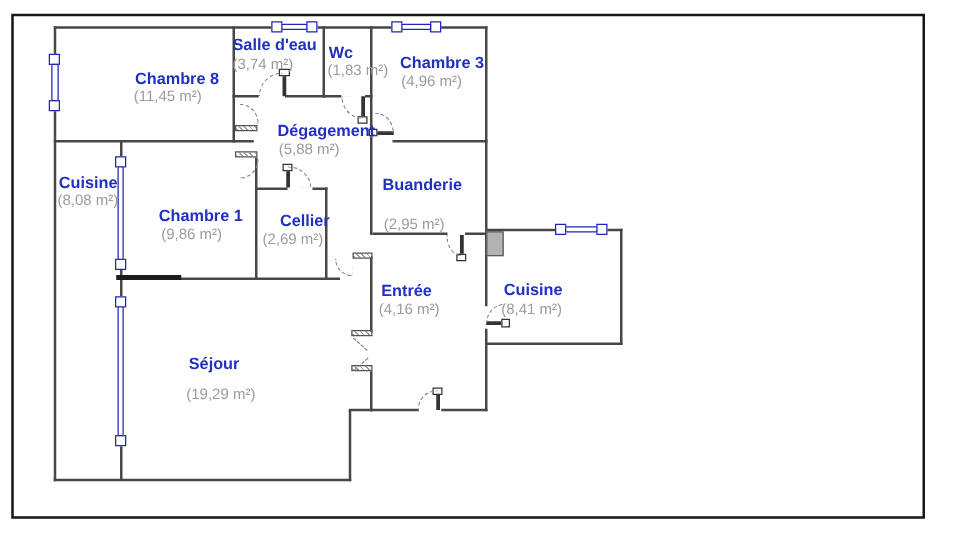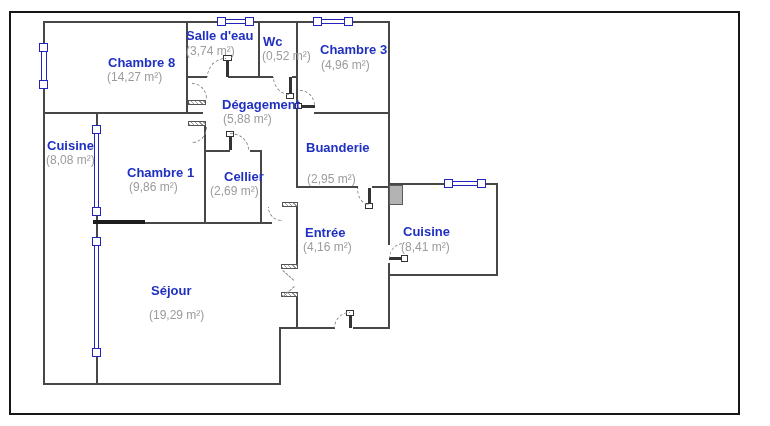--- a/index.html
+++ b/index.html
@@ -113,25 +113,25 @@
       <div class="arc tr" style="left: 192px; top: 83px; width: 15px; height: 16px;"></div>
       <div class="arc br" style="left: 192px; top: 127px; width: 15px; height: 16px;"></div>
       <div class="arc tr" style="left: 230px; top: 133px; width: 19px; height: 17px;"></div>
       <div class="arc bl" style="left: 268px; top: 207px; width: 14px; height: 14px;"></div>
       <div class="arc bl" style="left: 357px; top: 188px; width: 12px; height: 17px;"></div>
       <div class="arc tl" style="left: 389px; top: 243px; width: 15px; height: 15px;"></div>
       <div class="arc tl" style="left: 334px; top: 312px; width: 16px; height: 16px;"></div>
       <div class="dline" style="left: 283px; top: 270px; width: 15px; height: 0px; transform: rotate(42deg);"></div>
       <div class="dline" style="left: 283px; top: 296px; width: 15px; height: 0px; transform: rotate(-42deg);"></div>
       <div class="room-name" style="left: 108px; top: 55px;">Chambre 8</div>
-      <div class="room-area" style="left: 107px; top: 70px;">(14,27 m²)</div>
+      <div class="room-area" style="left: 107px; top: 70px;">(11,45 m²)</div>
       <div class="room-name" style="left: 186px; top: 28px;">Salle d'eau</div>
       <div class="room-area" style="left: 186px; top: 44px;">(3,74 m²)</div>
       <div class="room-name" style="left: 263px; top: 34px;">Wc</div>
-      <div class="room-area" style="left: 262px; top: 49px;">(0,52 m²)</div>
+      <div class="room-area" style="left: 262px; top: 49px;">(1,83 m²)</div>
       <div class="room-name" style="left: 320px; top: 42px;">Chambre 3</div>
       <div class="room-area" style="left: 321px; top: 58px;">(4,96 m²)</div>
       <div class="room-name" style="left: 222px; top: 97px;">Dégagement</div>
       <div class="room-area" style="left: 223px; top: 112px; text-align: center;">(5,88 m²)</div>
       <div class="room-name" style="left: 47px; top: 138px;">Cuisine</div>
       <div class="room-area" style="left: 46px; top: 153px;">(8,08 m²)</div>
       <div class="room-name" style="left: 127px; top: 165px;">Chambre 1</div>
       <div class="room-area" style="left: 129px; top: 180px;">(9,86 m²)</div>
       <div class="room-name" style="left: 224px; top: 169px;">Cellier</div>
       <div class="room-area" style="left: 210px; top: 184px;">(2,69 m²)</div>

